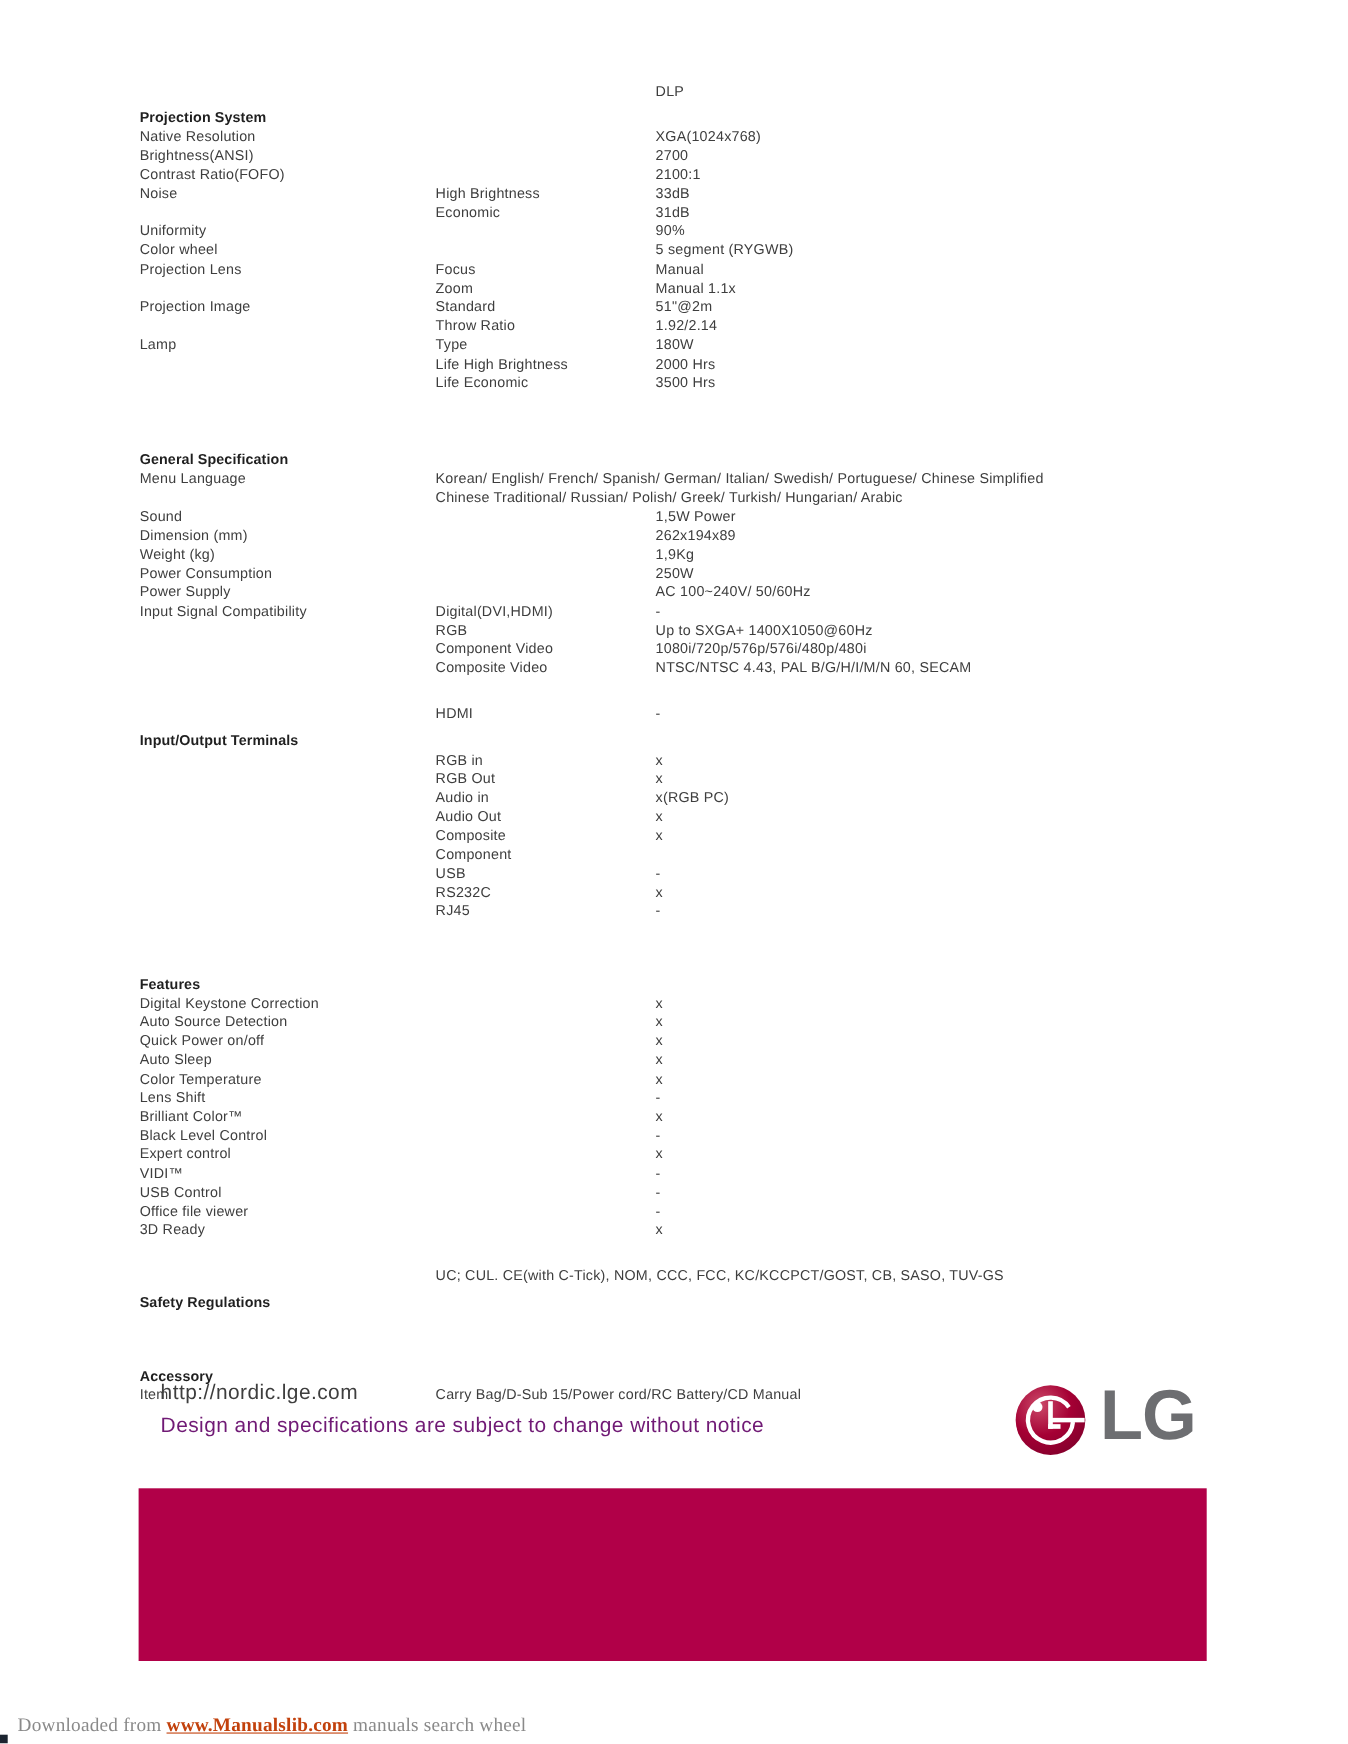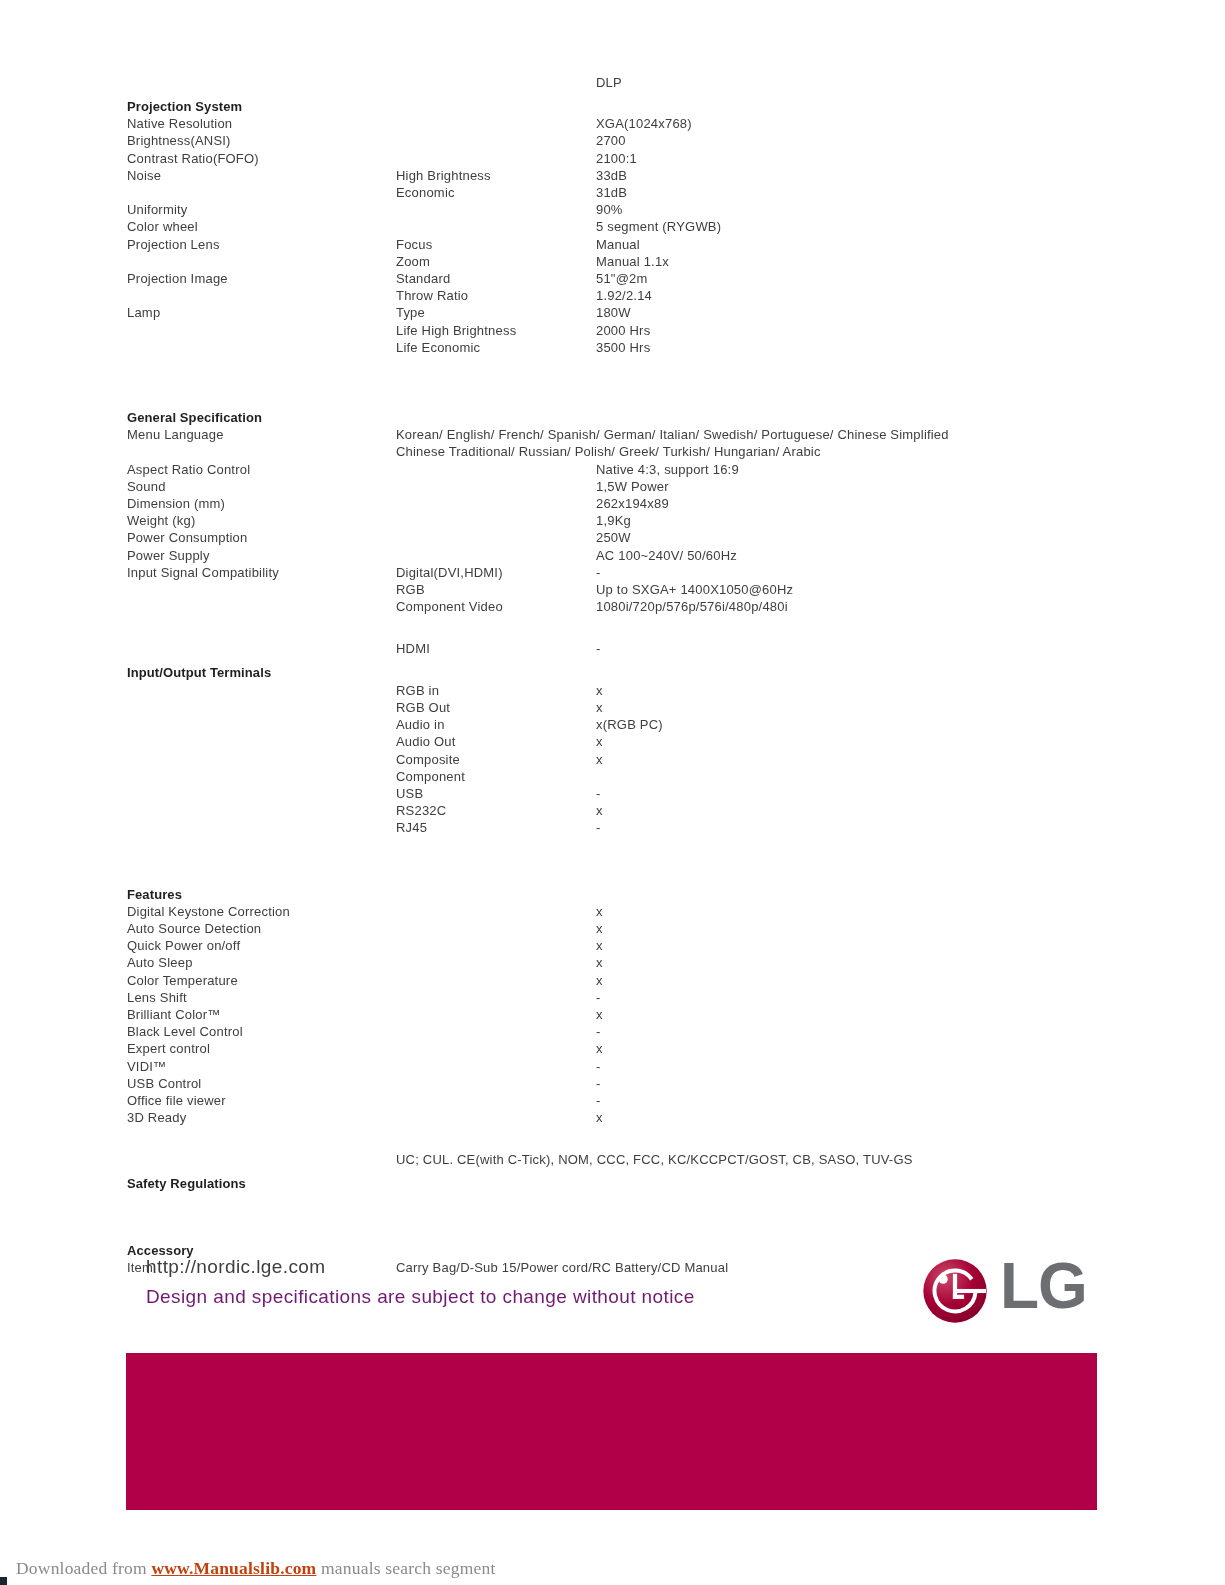--- a/index.html
+++ b/index.html
@@ -151,25 +151,20 @@
       </div>
       <div class="row">
         <div class="c1">Menu Language</div>
         <div class="c2 span">Korean/ English/ French/ Spanish/ German/ Italian/ Swedish/ Portuguese/ Chinese Simplified</div>
       </div>
       <div class="row">
         <div class="c1"></div>
         <div class="c2 span">Chinese Traditional/ Russian/ Polish/ Greek/ Turkish/ Hungarian/ Arabic</div>
       </div>
       <div class="row">
-        <div class="c1">Aspect Ratio Control</div>
-        <div class="c2"></div>
-        <div class="c3">Native 4:3, support 16:9</div>
-      </div>
-      <div class="row">
         <div class="c1">Sound</div>
         <div class="c2"></div>
         <div class="c3">1,5W Power</div>
       </div>
       <div class="row">
         <div class="c1">Dimension (mm)</div>
         <div class="c2"></div>
         <div class="c3">262x194x89</div>
       </div>
       <div class="row">
@@ -194,20 +189,25 @@
       </div>
       <div class="row">
         <div class="c1"></div>
         <div class="c2">RGB</div>
         <div class="c3">Up to SXGA+ 1400X1050@60Hz</div>
       </div>
       <div class="row">
         <div class="c1"></div>
         <div class="c2">Component Video</div>
         <div class="c3">1080i/720p/576p/576i/480p/480i</div>
+      </div>
+      <div class="row">
+        <div class="c1"></div>
+        <div class="c2">Composite Video</div>
+        <div class="c3">NTSC/NTSC 4.43, PAL B/G/H/I/M/N 60, SECAM</div>
       </div>
     </div>
     <div class="section">
       <div class="row">
         <div class="c1 bold">Input/Output Terminals</div>
         <div class="c2">HDMI</div>
         <div class="c3">-</div>
       </div>
       <div class="row">
         <div class="c1"></div>
@@ -362,15 +362,15 @@
     <rect x="50" y="46.9" width="47" height="6.2" fill="#ffffff"></rect>
     <rect x="46.8" y="24" width="6.4" height="38" fill="#ffffff"></rect>
     <rect x="46.8" y="55.6" width="17" height="6.4" fill="#ffffff"></rect>
     <circle cx="32" cy="32" r="7" fill="#ffffff"></circle>
   </svg>
   <div class="lg-wordmark">LG</div>
 </div>
 
 <div class="brand-banner"></div>
 
-<div class="manualslib"><span>Downloaded from </span><a>www.Manualslib.com</a><span> manuals search segment</span></div>
+<div class="manualslib"><span>Downloaded from </span><a>www.Manualslib.com</a><span> manuals search wheel</span></div>
 
 <div class="corner-mark"></div>
 
 </body></html>

